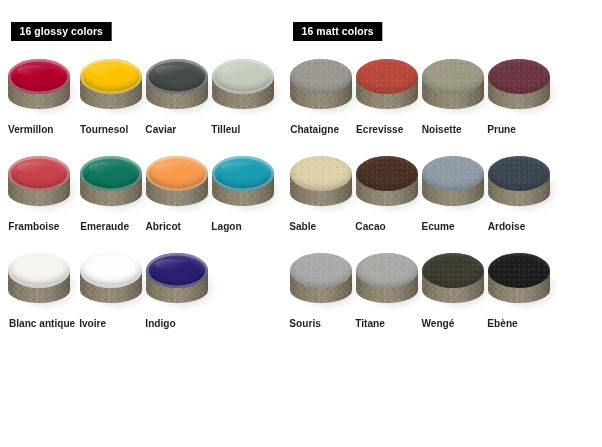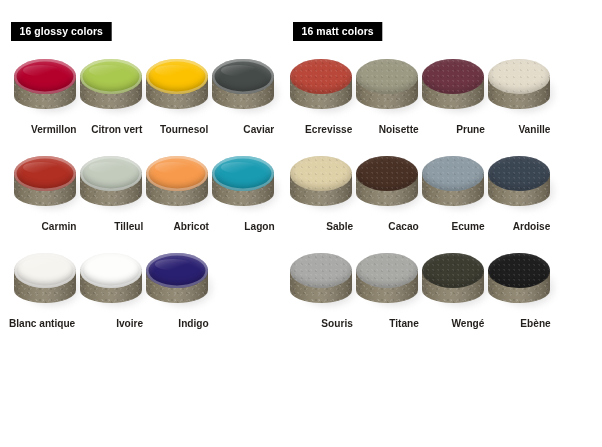--- a/index.html
+++ b/index.html
@@ -38,21 +38,21 @@
     margin-top:14px;
     display:grid;
     grid-template-columns:repeat(4,1fr);
     grid-template-rows:repeat(4,97px);
     padding:0 6px 0 6px;
   }
   .cell{
     position:relative;
     display:flex;
     flex-direction:column;
-    align-items:flex-end;
+    align-items:flex-start;
     justify-content:flex-start;
   }
   
   .disc{
     position:relative;
     width:66px;height:60px;
     margin-top:2px;
   }
   .shadow{
     position:absolute;
@@ -143,55 +143,55 @@
             <div class="shadow"></div>
             <div class="side"></div>
             <div class="top" style="--c: #b4012c;"></div>
           </div>
           <div class="label">Vermillon</div>
         </div>
         <div class="cell">
           <div class="disc glossy">
             <div class="shadow"></div>
             <div class="side"></div>
-            <div class="top" style="--c: #a9c84e;"></div>
-          </div>
-          <div class="label">Citron vert</div>
-        </div>
-        <div class="cell">
-          <div class="disc glossy">
-            <div class="shadow"></div>
-            <div class="side"></div>
             <div class="top" style="--c: #fcc200;"></div>
           </div>
           <div class="label">Tournesol</div>
         </div>
         <div class="cell">
           <div class="disc glossy">
             <div class="shadow"></div>
             <div class="side"></div>
             <div class="top" style="--c: #454b49;"></div>
           </div>
           <div class="label">Caviar</div>
         </div>
         <div class="cell">
           <div class="disc glossy">
             <div class="shadow"></div>
             <div class="side"></div>
-            <div class="top" style="--c: #b02e22;"></div>
-          </div>
-          <div class="label">Carmin</div>
-        </div>
-        <div class="cell">
-          <div class="disc glossy">
-            <div class="shadow"></div>
-            <div class="side"></div>
             <div class="top" style="--c: #c3cbbd;"></div>
           </div>
           <div class="label">Tilleul</div>
+        </div>
+        <div class="cell">
+          <div class="disc glossy">
+            <div class="shadow"></div>
+            <div class="side"></div>
+            <div class="top" style="--c: #c7424a;"></div>
+          </div>
+          <div class="label">Framboise</div>
+        </div>
+        <div class="cell">
+          <div class="disc glossy">
+            <div class="shadow"></div>
+            <div class="side"></div>
+            <div class="top" style="--c: #10765d;"></div>
+          </div>
+          <div class="label">Emeraude</div>
         </div>
         <div class="cell">
           <div class="disc glossy">
             <div class="shadow"></div>
             <div class="side"></div>
             <div class="top" style="--c: #f79a4c;"></div>
           </div>
           <div class="label">Abricot</div>
         </div>
         <div class="cell">
@@ -229,47 +229,47 @@
       </div>
   </div>
 
   <div class="panel">
     <div class="panel-header">16 matt colors</div>
     <div class="grid">
         <div class="cell">
           <div class="disc matt">
             <div class="shadow"></div>
             <div class="side"></div>
+            <div class="top" style="--c: #9b9890;"></div>
+          </div>
+          <div class="label">Chataigne</div>
+        </div>
+        <div class="cell">
+          <div class="disc matt">
+            <div class="shadow"></div>
+            <div class="side"></div>
             <div class="top" style="--c: #b9483a;"></div>
           </div>
           <div class="label">Ecrevisse</div>
         </div>
         <div class="cell">
           <div class="disc matt">
             <div class="shadow"></div>
             <div class="side"></div>
             <div class="top" style="--c: #9c9a83;"></div>
           </div>
           <div class="label">Noisette</div>
         </div>
         <div class="cell">
           <div class="disc matt">
             <div class="shadow"></div>
             <div class="side"></div>
             <div class="top" style="--c: #6d3544;"></div>
           </div>
           <div class="label">Prune</div>
-        </div>
-        <div class="cell">
-          <div class="disc matt">
-            <div class="shadow"></div>
-            <div class="side"></div>
-            <div class="top" style="--c: #e3dccb;"></div>
-          </div>
-          <div class="label">Vanille</div>
         </div>
         <div class="cell">
           <div class="disc matt">
             <div class="shadow"></div>
             <div class="side"></div>
             <div class="top" style="--c: #ded0a7;"></div>
           </div>
           <div class="label">Sable</div>
         </div>
         <div class="cell">

